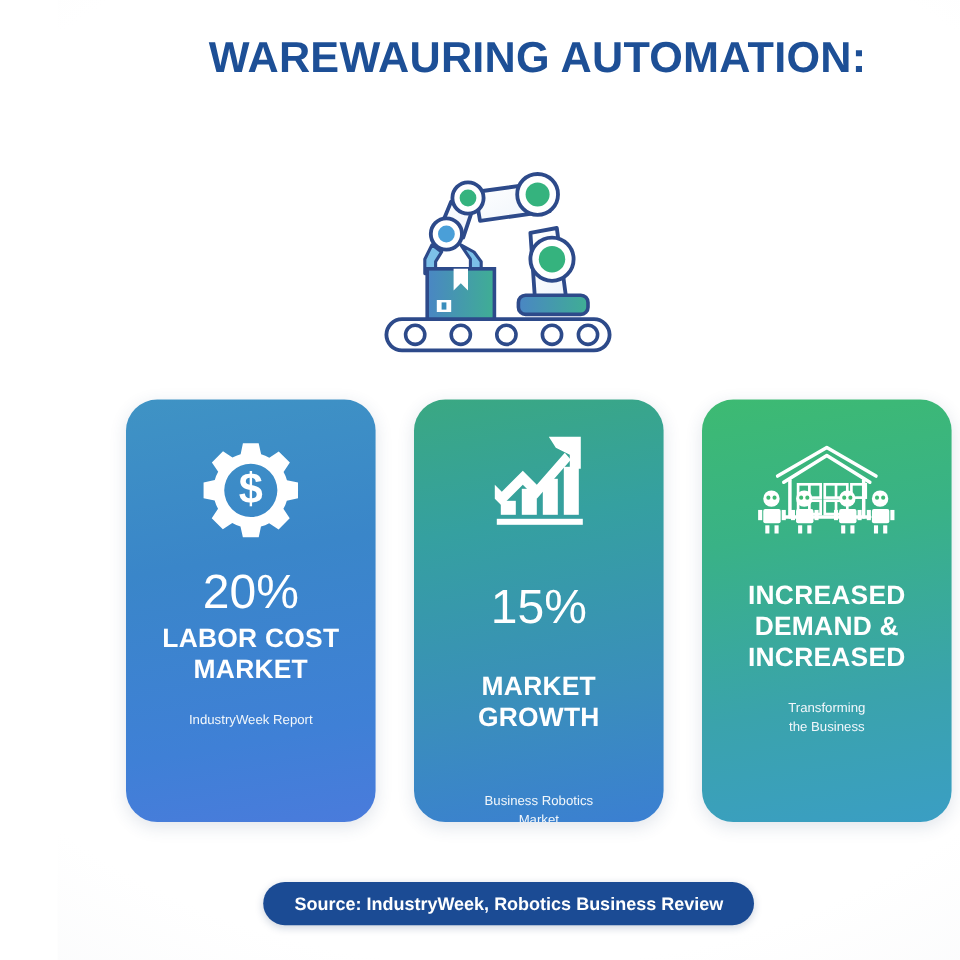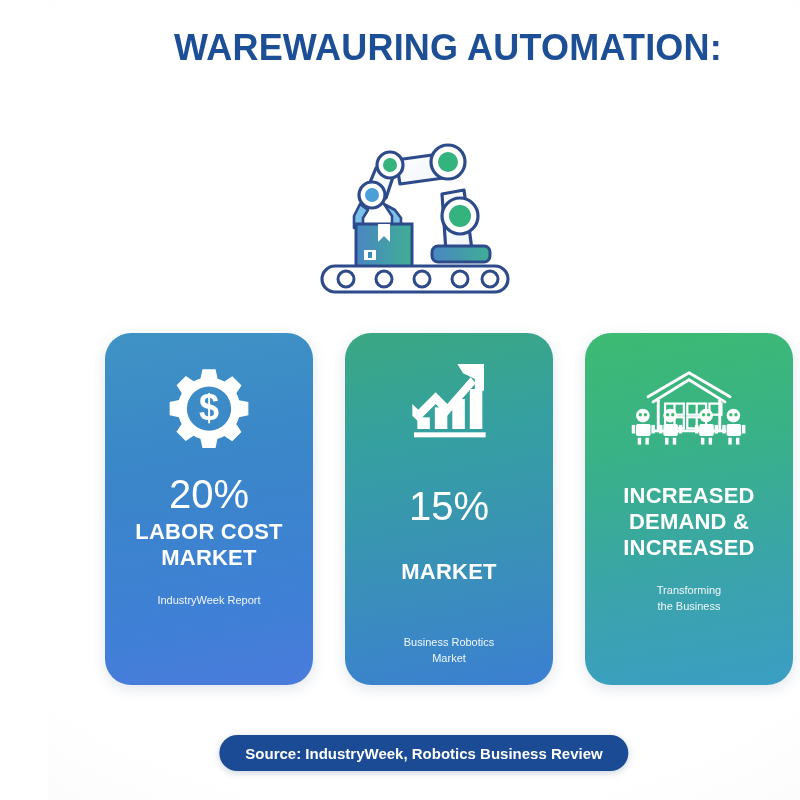--- a/index.html
+++ b/index.html
@@ -225,20 +225,21 @@
             <rect x="8" y="88" width="86" height="6"></rect>
 
             <path d="M6 54 L13 61 L34 40 L48 54 L76 22 L82 29 L48 68 L34 54 L13 75 L6 68 Z"></path>
             <path d="M60 6 h32 v32 h-11 V24 L67 17 Z"></path>
           </g>
         </svg>
       </div>
       <div class="card-stat">15%</div>
       <div class="card-headline">
         <div>MARKET</div>
+        <div>GROWTH</div>
       </div>
       <div class="card-sub">
         <div>Business Robotics</div>
         <div>Market</div>
       </div>
     </div>
 
     <div class="card card-3">
       <div class="card-icon">
         <svg width="120" height="82" viewBox="0 0 140 96" xmlns="http://www.w3.org/2000/svg">

